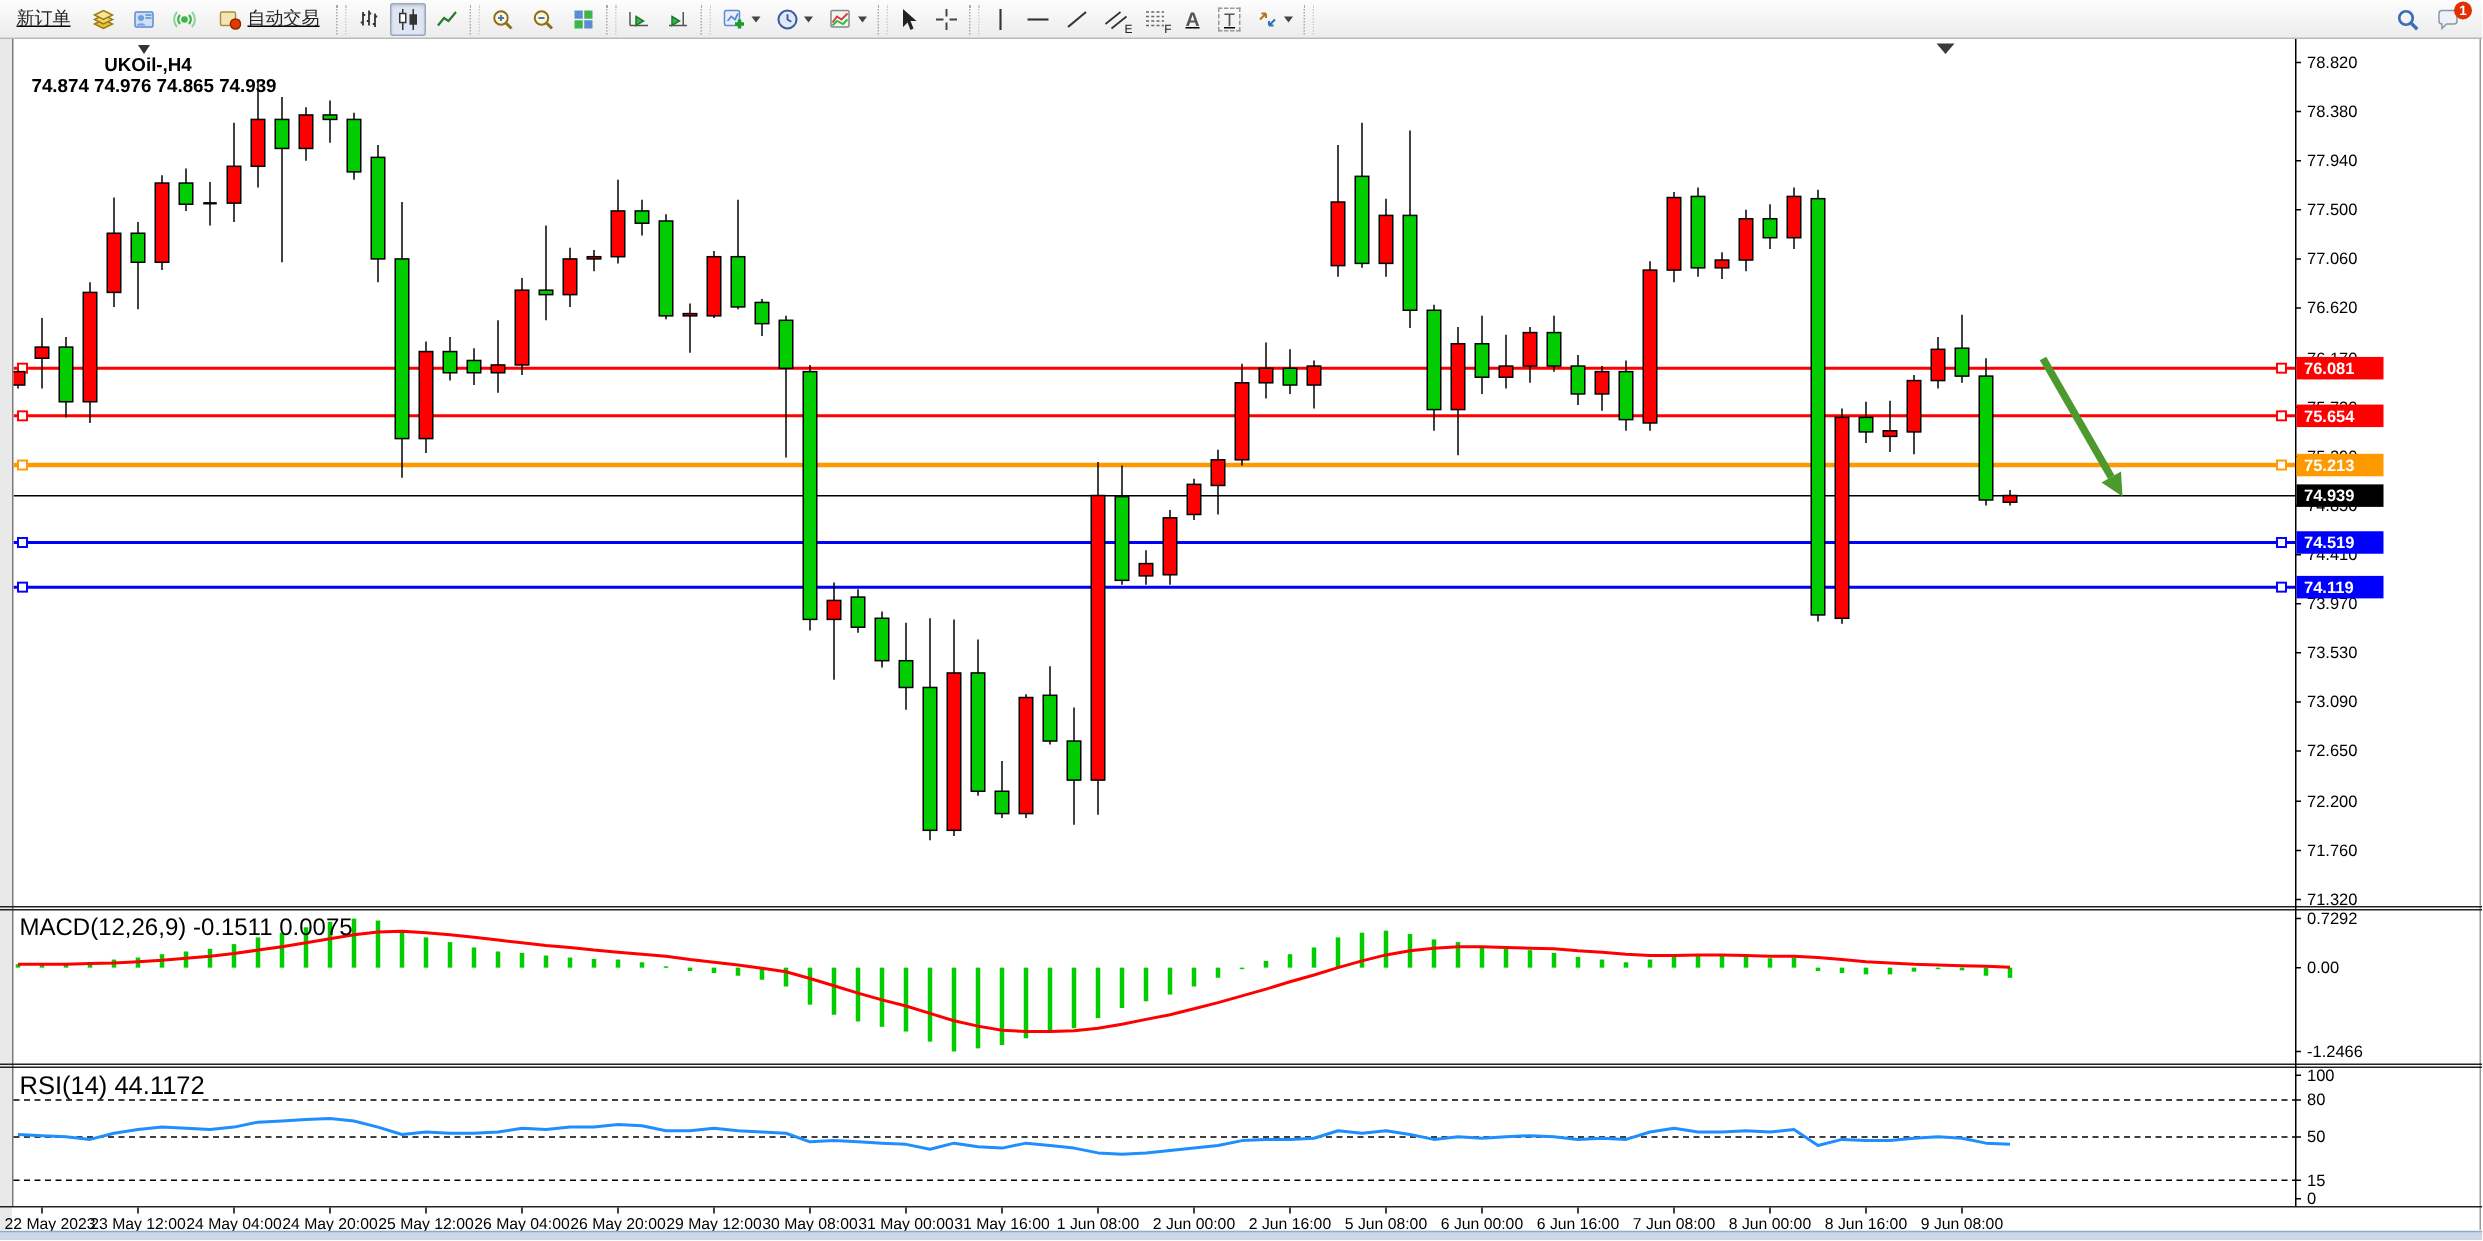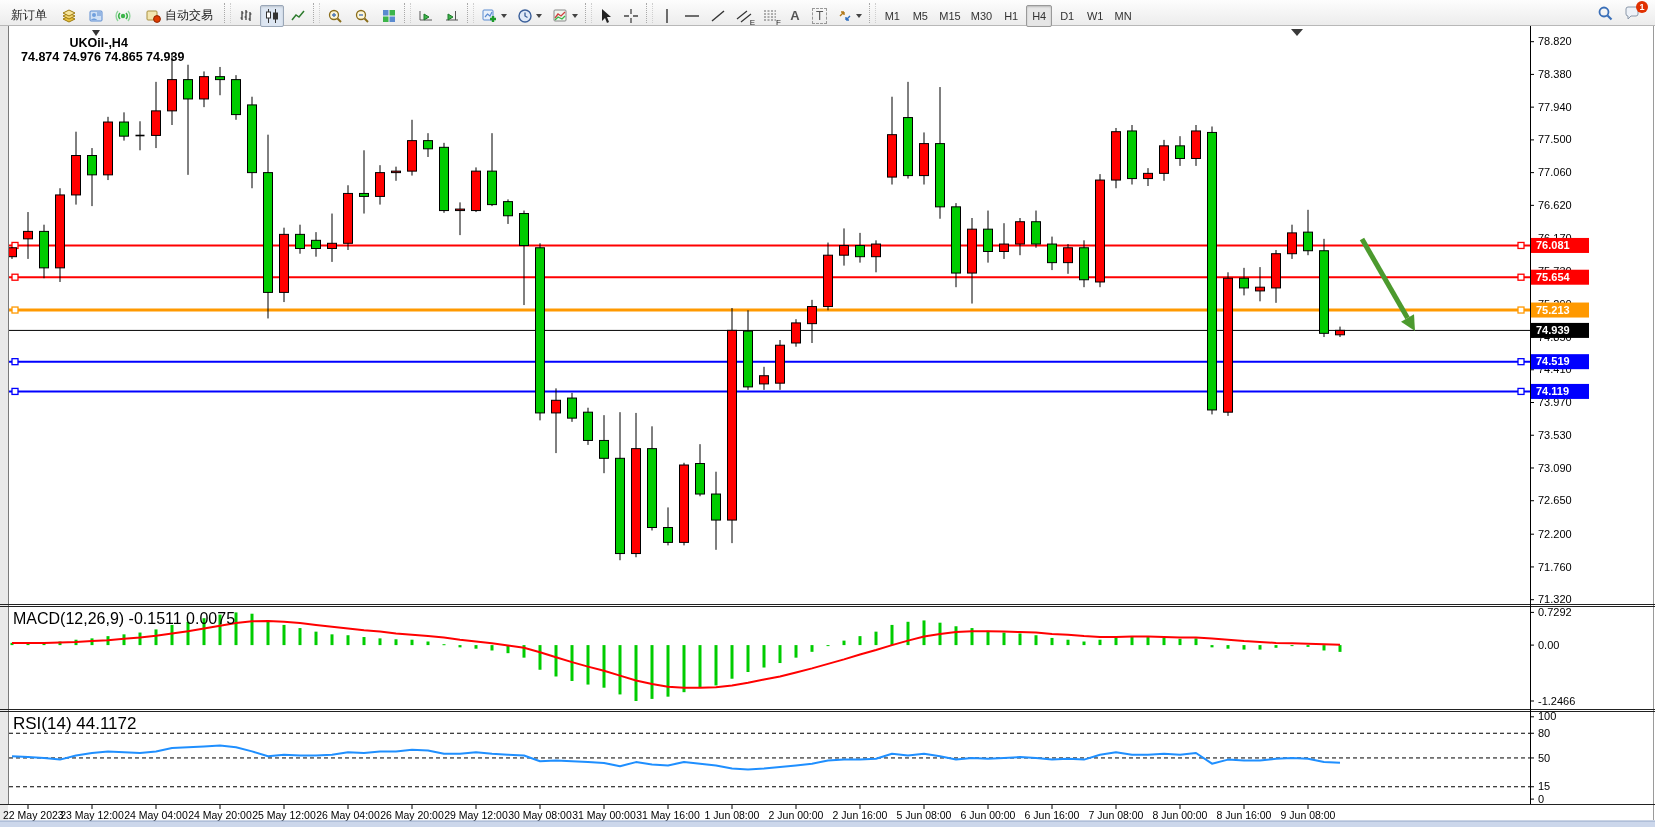--- a/index.html
+++ b/index.html
@@ -3,21 +3,21 @@
 <meta charset="utf-8">
 <style>
   html,body{margin:0;padding:0;background:#ffffff;}
   body{font-family:"Liberation Sans","DejaVu Sans",sans-serif;-webkit-font-smoothing:antialiased;}
   #app{position:relative;width:1655px;height:827px;overflow:hidden;background:#fff;}
 
   
   #toolbar{position:absolute;left:0;top:0;width:1655px;height:26px;
     background:linear-gradient(#fdfdfd,#ececec);border-bottom:1px solid #b8b8b8;
     display:flex;align-items:center;padding:0 2px;box-sizing:border-box;z-index:30;}
-  .tb-group{display:flex;height:16px;}
+  .tb-group{display:flex;align-items:center;height:16px;text-decoration:underline;}
   .tb-sep{width:5px;height:20px;margin:0 2px;border-left:1px dotted #a9a9a9;border-right:1px dotted #cfcfcf;}
   .tb-btn{display:flex;align-items:center;justify-content:center;height:22px;min-width:22px;
     border:1px solid transparent;border-radius:2px;margin:0 1px;background:transparent;
     font-size:12px;color:#222;cursor:default;padding:0 3px;box-sizing:border-box;}
   .tb-btn.pressed{border:1px solid #9aa7b8;background:#dde6f2;box-shadow:inset 0 1px 2px rgba(0,0,0,.15);}
   .tb-btn.texty{padding:0 7px;}
   .tb-caret{width:0;height:0;border-left:3px solid transparent;border-right:3px solid transparent;
     border-top:4px solid #444;margin-left:3px;}
   .tf-btn{font-size:11px;color:#333;min-width:26px;}
   .tf-btn.pressed{background:#e6e6e6;border:1px solid #999;box-shadow:inset 0 1px 2px rgba(0,0,0,.2);}
@@ -216,31 +216,20 @@
       </div>
       <div class="tb-btn">
         <svg width="16" height="16">
             <path d="M3 8l4-4M7 4H4M7 4v3" stroke="#b07818" stroke-width="1.4" fill="none"></path>
             <path d="M13 8l-4 4M9 12h3M9 12V9" stroke="#2f6fbf" stroke-width="1.4" fill="none"></path>
           </svg>
         <span class="tb-caret"></span>
       </div>
     </div>
     <div class="tb-sep"></div>
-    <div class="tb-group">
-      <div class="tb-btn tf-btn">M1</div>
-      <div class="tb-btn tf-btn">M5</div>
-      <div class="tb-btn tf-btn">M15</div>
-      <div class="tb-btn tf-btn">M30</div>
-      <div class="tb-btn tf-btn">H1</div>
-      <div class="tb-btn tf-btn pressed">H4</div>
-      <div class="tb-btn tf-btn">D1</div>
-      <div class="tb-btn tf-btn">W1</div>
-      <div class="tb-btn tf-btn">MN</div>
-    </div>
     <div id="tb-right">
       <div class="tb-btn">
         <svg width="17" height="16">
             <circle cx="7" cy="7" r="4.5" fill="none" stroke="#3a6fb8" stroke-width="1.8"></circle>
             <path d="M10.5 10.5L14.5 14.5" stroke="#3a6fb8" stroke-width="2.2"></path>
           </svg>
       </div>
       <div class="tb-btn">
         <span class="iconwrap">
           <svg width="18" height="16">

